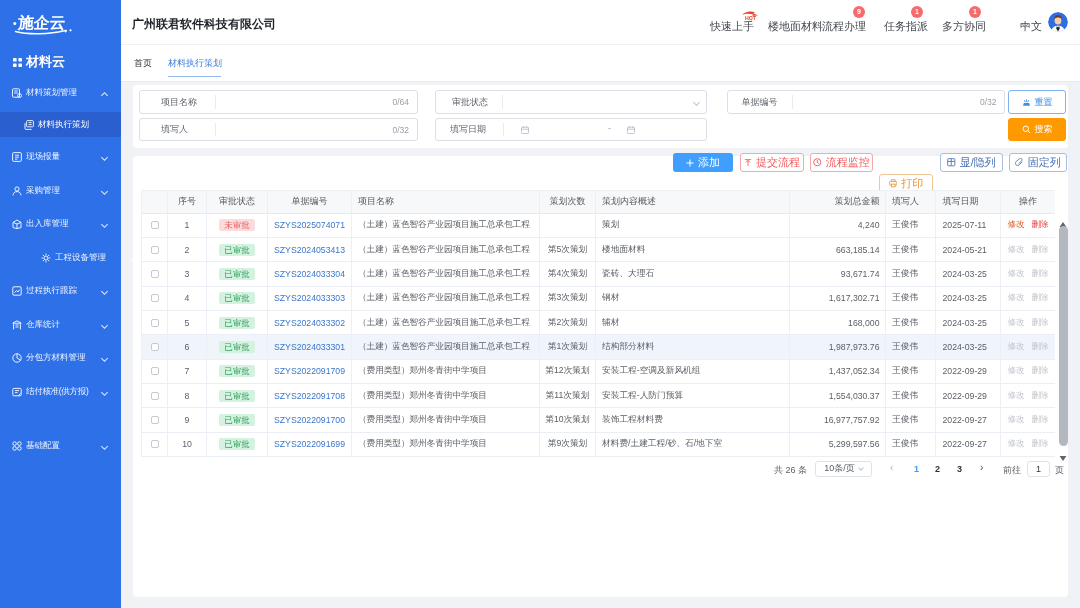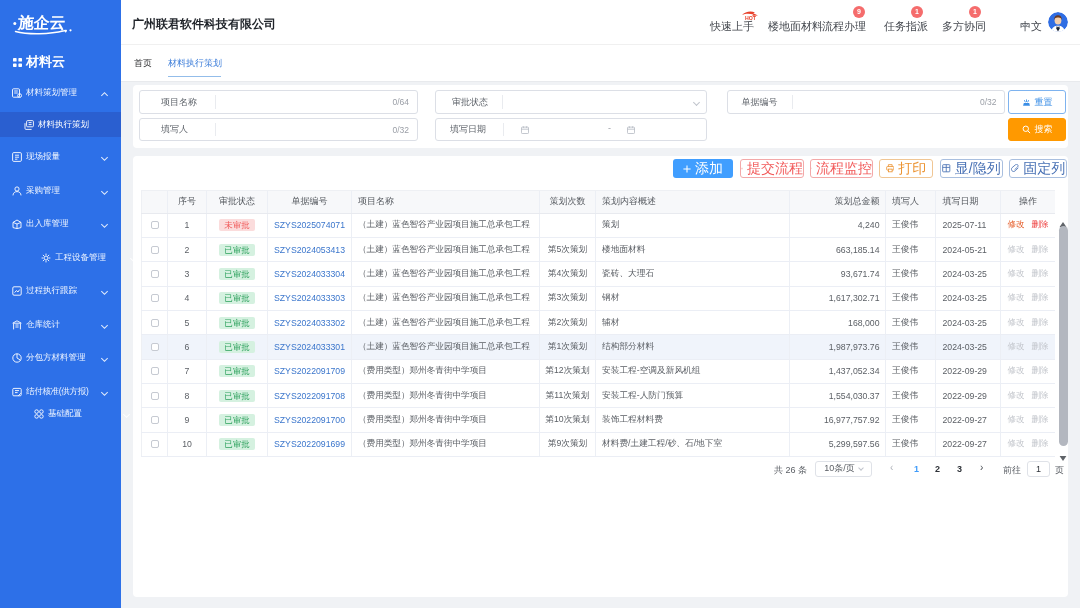--- a/index.html
+++ b/index.html
@@ -21,21 +21,21 @@
 .badge{position:absolute;width:12px;height:12px;border-radius:6px;background:#f56c6c;color:#fff;font-size:7px;line-height:12px;text-align:center;font-weight:bold;}
 
 #tabbar{position:absolute;left:121px;top:45px;width:959px;height:37px;background:#fff;border-bottom:1px solid #e8eaed;}
 
 #fpanel{position:absolute;left:133px;top:85px;width:935px;height:63px;background:#fff;border-radius:4px;}
 .fbox{position:absolute;border:1px solid #dcdfe6;border-radius:3px;background:#fff;}
 .flabel{position:absolute;top:0;height:100%;display:flex;align-items:center;font-size:9px;color:#5f646b;}
 .fsep{position:absolute;top:4px;bottom:4px;width:1px;background:#e9ebef;}
 .fcount{position:absolute;top:0;height:100%;display:flex;align-items:center;font-size:8.5px;color:#9a9ea6;}
 
-.tbtn{position:absolute;top:159px;height:19px;border-radius:3px;font-size:14px;display:flex;align-items:center;justify-content:center;white-space:nowrap;}
+.tbtn{position:absolute;top:153px;height:19px;border-radius:3px;font-size:11px;display:flex;align-items:center;justify-content:center;white-space:nowrap;}
 
 #tbl{position:absolute;left:141px;top:190px;width:914px;}
 .tr{display:flex;height:24.35px;border-bottom:1px solid #ebeef5;background:#fff;}
 .tr.hl{background:#f0f4fb;}
 .th{display:flex;height:23.5px;background:#f7f8fa;border-bottom:1px solid #e8eaef;border-top:1px solid #eef0f4;}
 .td{height:100%;display:flex;align-items:center;justify-content:center;border-right:1px solid #eceff5;font-size:8.7px;color:#5c6066;overflow:hidden;white-space:nowrap;}
 .td:first-child{border-left:1px solid #eef0f4;}
 .c1{width:27px;}.c2{width:39px;}.c3{width:61px;}.c4{width:84px;}.c5{width:188px;justify-content:flex-start;padding-left:6px;font-size:8.7px;letter-spacing:-0.1px;}
 .c6{width:56px;}.c7{width:194px;justify-content:flex-start;padding-left:6px;}
 .c8{width:96px;justify-content:flex-end;padding-right:5.5px;}.c9{width:50px;justify-content:flex-start;padding-left:6px;}.c10{width:65px;justify-content:flex-start;padding-left:6.5px;}.c11{width:54px;border-right:none;}
@@ -174,21 +174,21 @@
     <svg class="mic" viewBox="0 0 10 10">
         <g fill="none" stroke="#fff" stroke-width="0.9">
           <rect x="0.8" y="1.4" width="8.4" height="7.4" rx="1"></rect>
           <path d="M3 3.6h4M3 5.6h2.6"></path>
           <path d="M6.2 8.8 L8.8 6.2"></path>
         </g>
       </svg>
     <span class="mtx" style="letter-spacing:-0.3px;">结付核准(供方报)</span>
       <span class="chev"></span>
   </div>
-  <div class="mitem" style="top:401px;margin-left:22px;">
+  <div class="mitem" style="top:433px;">
     <svg class="mic" viewBox="0 0 10 10">
         <g fill="none" stroke="#fff" stroke-width="0.9">
           <circle cx="2.6" cy="2.6" r="1.8"></circle>
           <circle cx="7.4" cy="2.6" r="1.8"></circle>
           <circle cx="2.6" cy="7.4" r="1.8"></circle>
           <circle cx="7.4" cy="7.4" r="1.8"></circle>
         </g>
       </svg>
     <span class="mtx">基础配置</span>
       <span class="chev"></span>
@@ -302,21 +302,21 @@
       </svg>提交流程
   </div>
   <div class="tbtn" style="left:810px;width:63px;background:#fff;border:1px solid #f3a9a9;color:#f25b5b;">
     <svg width="8.5" height="8.5" viewBox="0 0 10 10" style="margin-right:4px;">
         <g stroke="#f25b5b" fill="none" stroke-width="1.1">
           <circle cx="5" cy="5" r="4.2"></circle>
           <path d="M5 2.6 V5.2 L7 6.4"></path>
         </g>
       </svg>流程监控
   </div>
-  <div class="tbtn" style="left:879px;width:54px;background:#fff;border:1px solid #f0c694;color:#ec9433;">
+  <div class="tbtn" style="left:879px;width:54px;background:#fff;border:1px solid #f0c694;color:#ec9433;margin-top:21px;">
     <svg width="8.5" height="8.5" viewBox="0 0 10 10" style="margin-right:4px;">
         <g stroke="#ec9433" fill="none" stroke-width="1">
           <path d="M2.8 3 V0.8 h4.4 V3"></path>
           <rect x="0.8" y="3" width="8.4" height="4.2" rx="0.8"></rect>
           <rect x="2.8" y="6" width="4.4" height="3.2" fill="#fff"></rect>
         </g>
       </svg>打印
   </div>
   <div class="tbtn" style="left:940px;width:63px;background:#fff;border:1px solid #a9bfdf;color:#4770b4;">
     <svg width="8.5" height="8.5" viewBox="0 0 10 10" style="margin-right:4px;">

